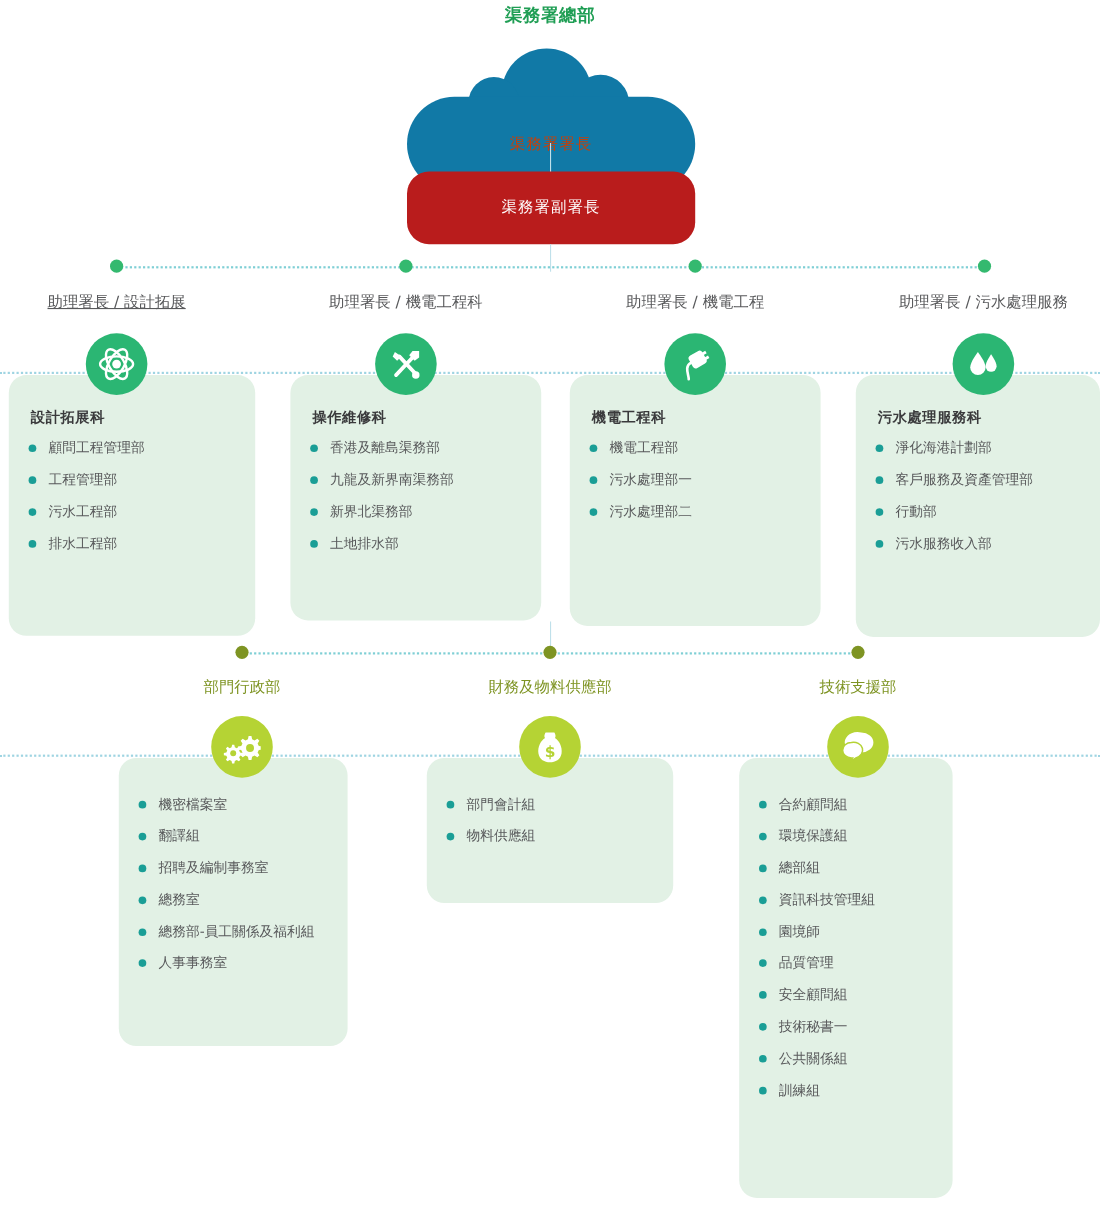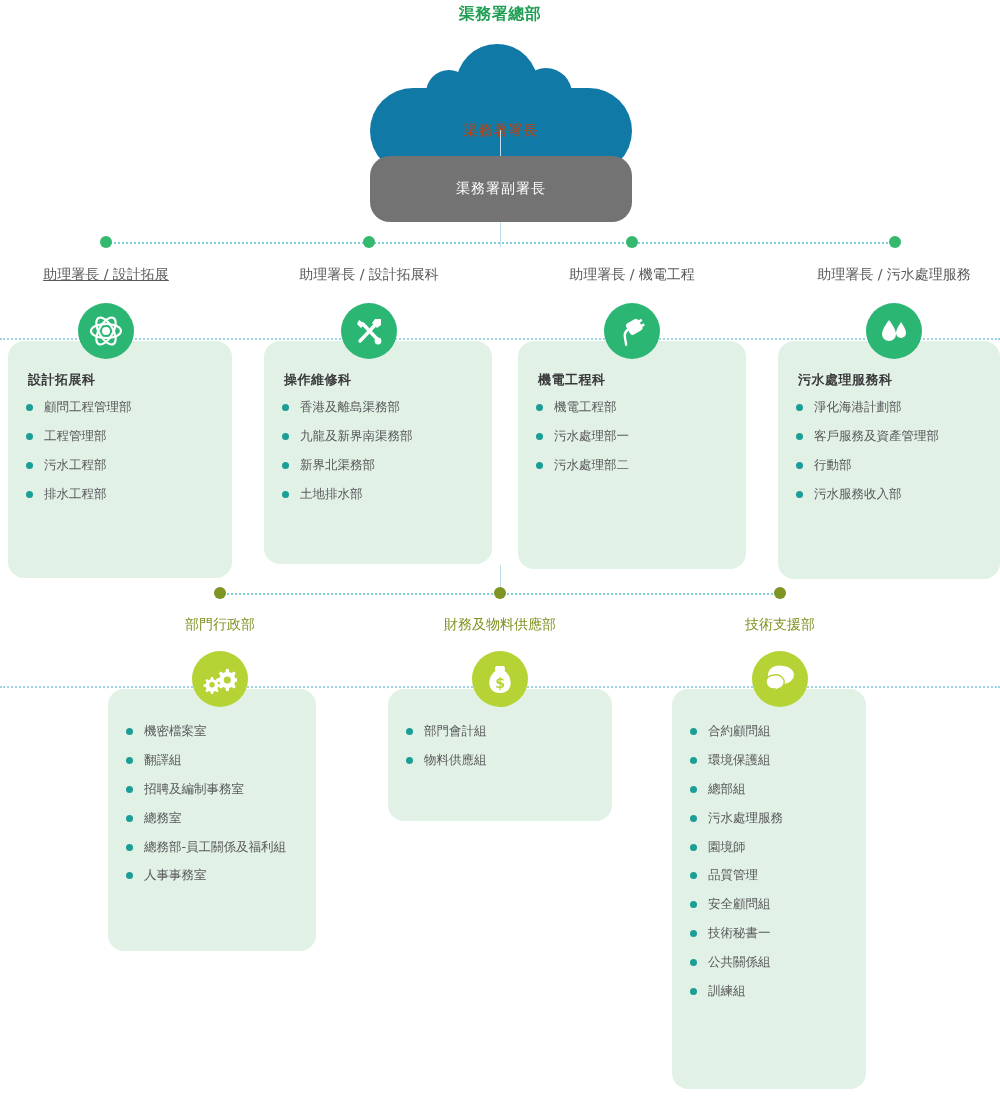--- a/index.html
+++ b/index.html
@@ -42,21 +42,21 @@
   }
   .cloud-label {
     position: absolute; left: 2px; top: 44px; width: 262px; height: 86px;
     display: flex; align-items: center; justify-content: center;
     color: #c2410c; font-size: 14px; letter-spacing: 1px;
   }
 
   .deputy-box {
     position: absolute; top: 156px; left: 370px;
     width: 262px; height: 66px;
-    background: #737373; border-radius: 20px;
+    background: #b91c1c; border-radius: 20px;
     display: flex; align-items: center; justify-content: center;
     color: #ffffff; font-size: 14px; letter-spacing: 1px;
   }
 
   .vline {
     position: absolute; width: 1px; background: #bfe0ea;
   }
   .vline.v-top    { left: 500px; top: 130px;  height: 30px; }
   .vline.v-mid    { left: 500px; top: 222px;  height: 25px; }
   .vline.v-lower  { left: 500px; top: 565px;  height: 30px; }
@@ -150,21 +150,21 @@
 
   <div class="vline v-mid"></div>
 
   <div class="rail rail-top"></div>
   <div class="node-dot" style="left:100px; top:236px;"></div>
   <div class="node-dot" style="left:363px; top:236px;"></div>
   <div class="node-dot" style="left:626px; top:236px;"></div>
   <div class="node-dot" style="left:889px; top:236px;"></div>
 
   <div class="sec-label" style="left:6px;  top:266px; width:200px;text-decoration:underline;">助理署長 / 設計拓展</div>
-  <div class="sec-label" style="left:269px; top:266px; width:200px;">助理署長 / 設計拓展科</div>
+  <div class="sec-label" style="left:269px; top:266px; width:200px;">助理署長 / 機電工程科</div>
   <div class="sec-label" style="left:532px; top:266px; width:200px;">助理署長 / 機電工程</div>
   <div class="sec-label" style="left:789px; top:266px; width:210px;">助理署長 / 污水處理服務</div>
 
   <div class="guide g-top"></div>
 
   <div class="card" style="left:8px;   top:341px; width:224px; height:237px;">
     <div class="card-title">設計拓展科</div>
     <ul>
       <li>顧問工程管理部</li>
       <li>工程管理部</li>
@@ -271,21 +271,21 @@
       <li>部門會計組</li>
       <li>物料供應組</li>
     </ul>
   </div>
 
   <div class="card" style="left:672px; top:689px; width:194px; height:400px; padding-top:34px;">
     <ul>
       <li>合約顧問組</li>
       <li>環境保護組</li>
       <li>總部組</li>
-      <li>污水處理服務</li>
+      <li>資訊科技管理組</li>
       <li>園境師</li>
       <li>品質管理</li>
       <li>安全顧問組</li>
       <li>技術秘書一</li>
       <li>公共關係組</li>
       <li>訓練組</li>
     </ul>
   </div>
 
   <div class="circ olive" style="left:192px; top:651px;">

